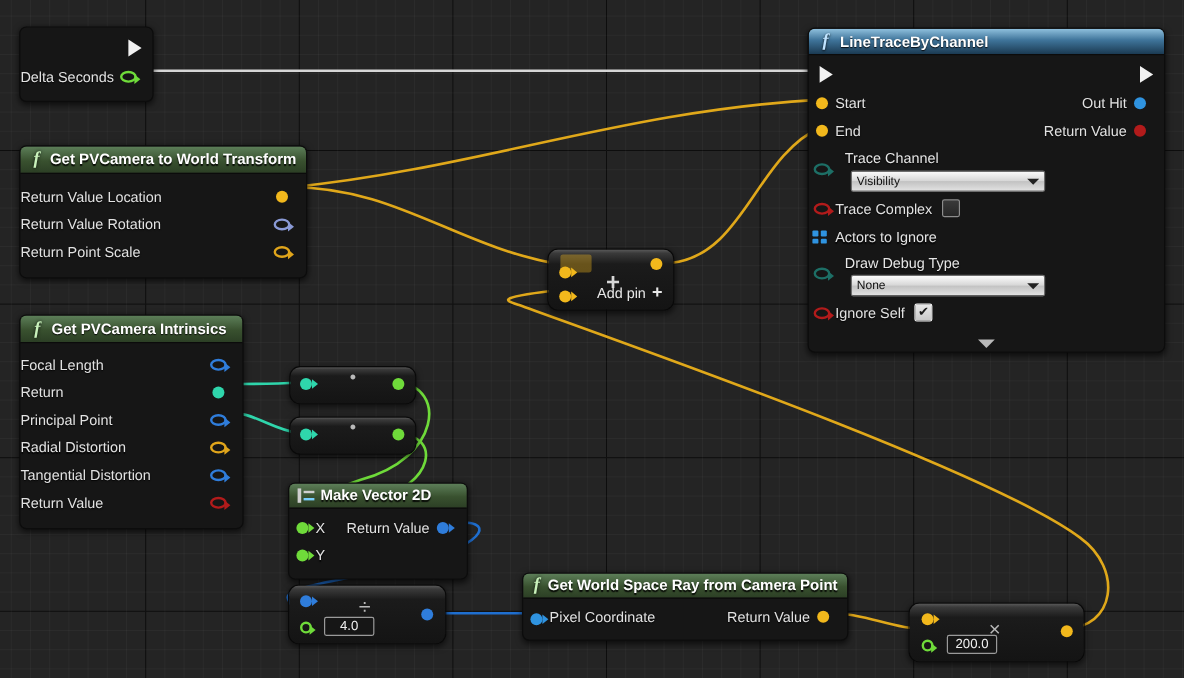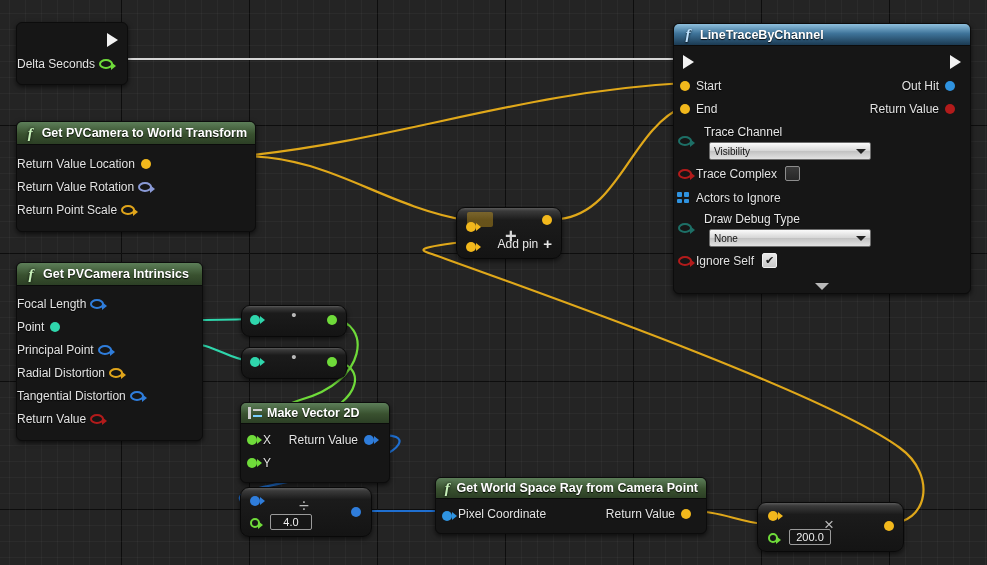--- a/index.html
+++ b/index.html
@@ -57,21 +57,21 @@
   .redsq{position:absolute;right:7px;top:5px;width:11px;height:11px;
          border:2px solid #e9a3a1;background:#8a1410;border-radius:1px;}
   .vecglyph{width:14px;height:12px;margin-right:5px;position:relative;}
   .vecglyph i{position:absolute;background:#cfcfcf;display:block;}
   .vecglyph i:nth-child(1){left:0;top:0;width:3px;height:12px;}
   .vecglyph i:nth-child(2){left:5px;top:2px;width:9px;height:2px;}
   .vecglyph i:nth-child(3){left:5px;top:8px;width:9px;height:2px;background:#7ad0ff;}
 
   
   .row{display:flex;align-items:center;height:23px;position:relative;font-size:12px;color:#e2e2e2;}
-  .row.out{justify-content:flex-start;}
+  .row.out{justify-content:space-between;}
   .lbl{white-space:nowrap;text-shadow:0 1px 1px rgba(0,0,0,.9);}
 
   
   .pin{width:10px;height:10px;border-radius:50%;flex:0 0 10px;}
   .pin.hollow{background:transparent;border:2px solid;width:6px;height:6px;}
   .pin.arrow{position:relative;}
   .pin.arrow:after{content:"";position:absolute;right:-5px;top:1px;
      border-left:5px solid currentColor;border-top:4px solid transparent;border-bottom:4px solid transparent;}
   .pinwrap{width:22px;display:flex;align-items:center;justify-content:center;flex:0 0 22px;}
   .pinwrap.r{justify-content:center;}
@@ -197,21 +197,21 @@
       <span class="lbl">Get PVCamera Intrinsics</span>
     </div>
     <div class="nbody" style="padding-top:6px;padding-bottom:10px;">
       <div class="row out" style="padding-right:9px;">
         <span class="lbl">Focal Length</span>
         <span class="pinwrap r">
           <span class="pin hollow arrow" style="color:#2f7ddb;border-color:#2f7ddb;"></span>
         </span>
       </div>
       <div class="row out" style="padding-right:9px;">
-        <span class="lbl">Point</span>
+        <span class="lbl">Return</span>
         <span class="pinwrap r">
           <span class="pin" style="background:#2fd6ac;"></span>
         </span>
       </div>
       <div class="row out" style="padding-right:9px;">
         <span class="lbl">Principal Point</span>
         <span class="pinwrap r">
           <span class="pin hollow arrow" style="color:#2f7ddb;border-color:#2f7ddb;"></span>
         </span>
       </div>

